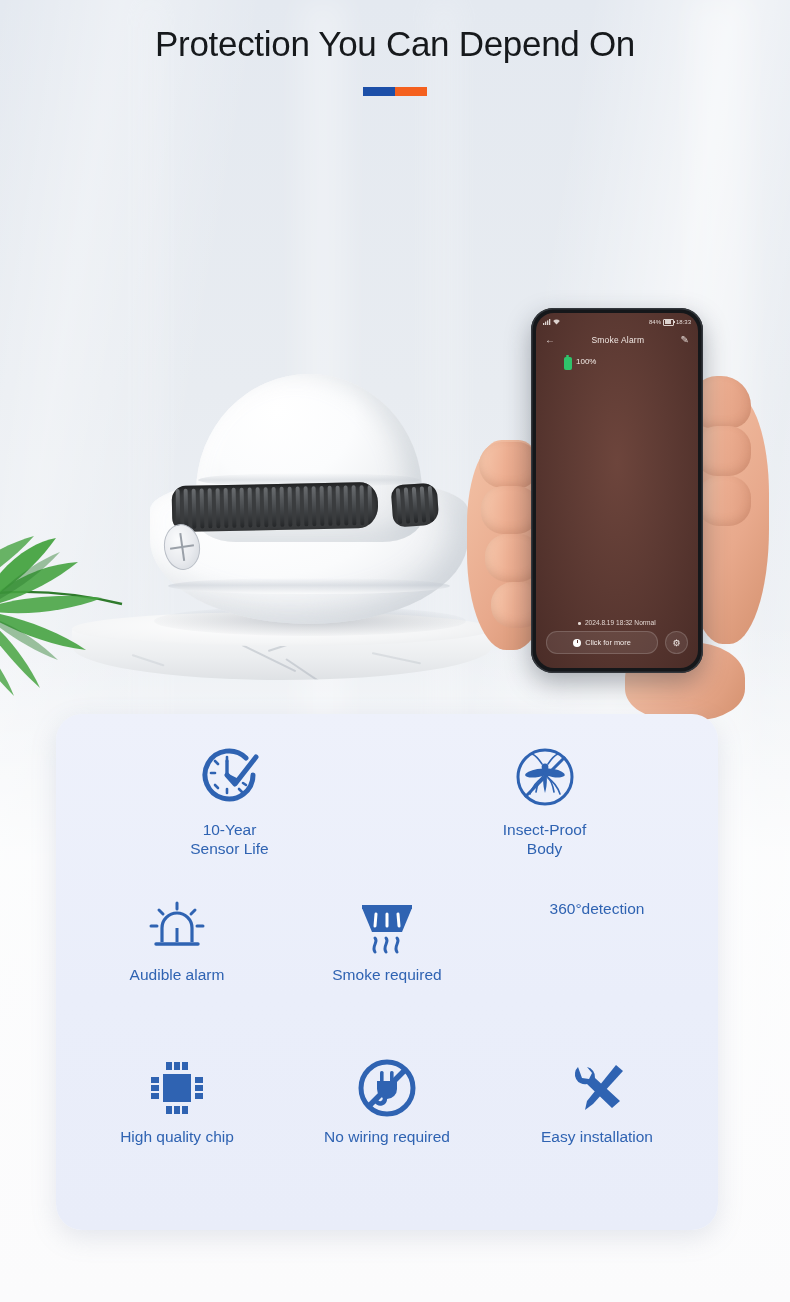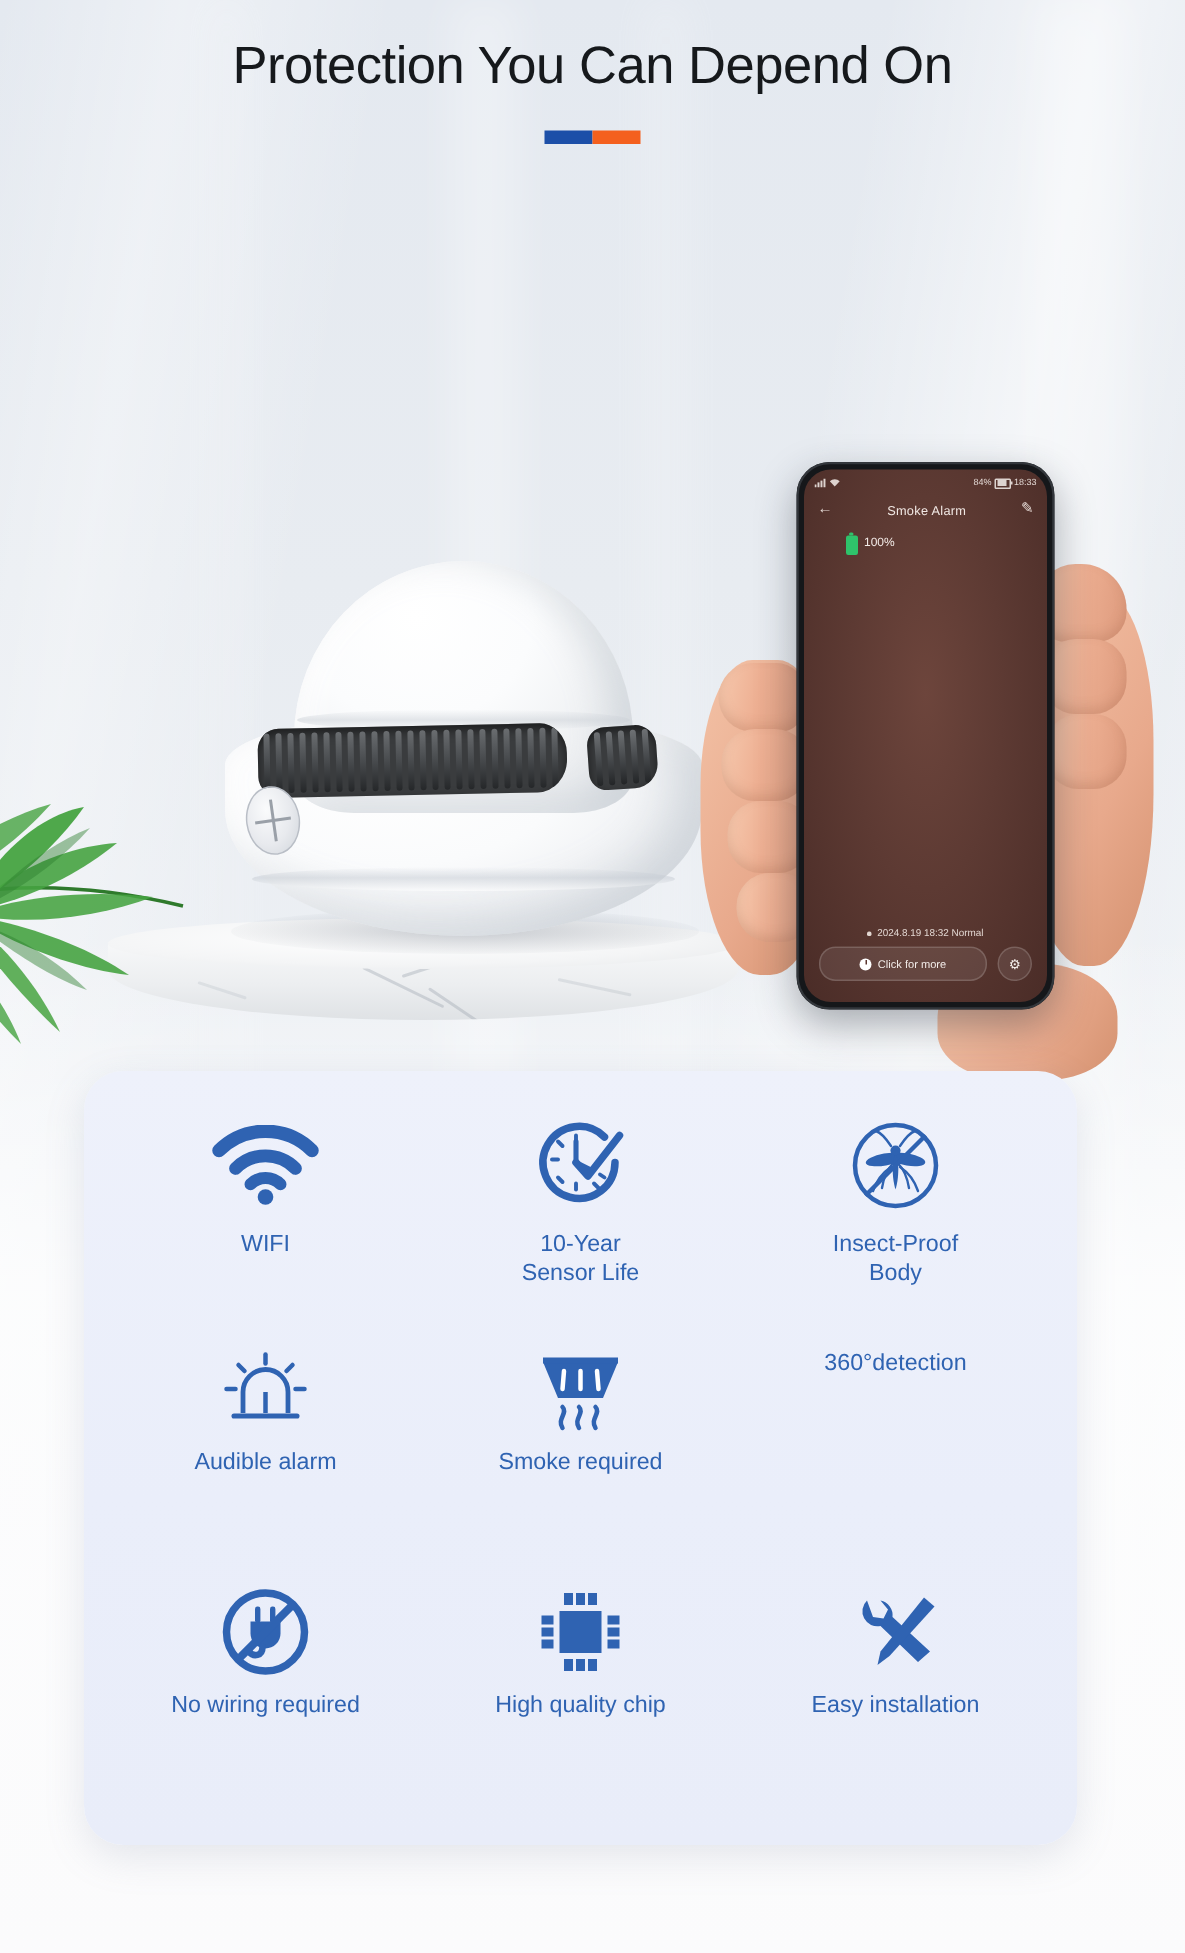--- a/index.html
+++ b/index.html
@@ -525,33 +525,20 @@
   <p id="subtitle">Protection You Can Depend On</p>
   <div id="divider">
     <span class="dl"></span>
     <span class="dr"></span>
   </div>
 </div>
 
 <div id="panel">
 
   <div class="frow r1">
-    <div class="fcell">
-      <div class="ficon">
-        <svg width="72" height="54" viewBox="0 0 72 54">
-          <g fill="none" stroke="#2f63b2" stroke-linecap="round">
-            <path d="M5 17 A44 44 0 0 1 67 17" stroke-width="9"></path>
-            <path d="M16 29 A28 28 0 0 1 56 29" stroke-width="8.5"></path>
-            <path d="M26 39.5 A14 14 0 0 1 46 39.5" stroke-width="8"></path>
-          </g>
-          <circle cx="36" cy="48" r="5.2" fill="#2f63b2"></circle>
-        </svg>
-      </div>
-      <div class="flabel">WIFI</div>
-    </div>
 
 
     <div class="fcell">
       <div class="ficon">
         <svg width="66" height="66" viewBox="0 0 66 66">
           <path d="M49 14 A24 24 0 1 0 56 31" fill="none" stroke="#2f63b2" stroke-width="5" stroke-linecap="round"></path>
           <g stroke="#2f63b2" stroke-width="2.6" stroke-linecap="round">
             <line x1="30" y1="13" x2="30" y2="17"></line>
             <line x1="14" y1="29" x2="18" y2="29"></line>
             <line x1="30" y1="45" x2="30" y2="49"></line>
@@ -633,36 +620,20 @@
       </div>
       <div class="flabel">Smoke required</div>
     </div>
 
     <div class="fcell">
       <div class="flabel">360°detection</div>
     </div>
   </div>
 
   <div class="frow r3">
-    <div class="fcell">
-      <div class="ficon">
-        <svg width="64" height="62" viewBox="0 0 64 62">
-          <circle cx="32" cy="31" r="26" fill="none" stroke="#2f63b2" stroke-width="5"></circle>
-          <g fill="#2f63b2">
-            <path d="M22 24 L42 24 L42 32 A10 10 0 0 1 22 32 Z"></path>
-            <rect x="25" y="14" width="3.6" height="11" rx="1.6"></rect>
-            <rect x="35" y="14" width="3.6" height="11" rx="1.6"></rect>
-            <path d="M30 41 C30 47, 24 48, 21 44" fill="none" stroke="#2f63b2" stroke-width="4.4" stroke-linecap="round"></path>
-          </g>
-          <line x1="13" y1="50" x2="51" y2="12" stroke="#2f63b2" stroke-width="5.4"></line>
-        </svg>
-      </div>
-      <div class="flabel">No wiring required</div>
-    </div>
-
     <div class="fcell">
       <div class="ficon">
         <svg width="62" height="62" viewBox="0 0 62 62">
           <rect x="17" y="17" width="28" height="28" fill="#2f63b2"></rect>
           <g fill="#2f63b2">
             <rect x="20" y="5" width="6" height="8"></rect>
               <rect x="28" y="5" width="6" height="8"></rect>
               <rect x="36" y="5" width="6" height="8"></rect>
             <rect x="20" y="49" width="6" height="8"></rect>
               <rect x="28" y="49" width="6" height="8"></rect>
@@ -672,20 +643,36 @@
               <rect x="5" y="36" width="8" height="6"></rect>
             <rect x="49" y="20" width="8" height="6"></rect>
               <rect x="49" y="28" width="8" height="6"></rect>
               <rect x="49" y="36" width="8" height="6"></rect>
           </g>
         </svg>
       </div>
       <div class="flabel">High quality chip</div>
     </div>
 
+    <div class="fcell">
+      <div class="ficon">
+        <svg width="64" height="62" viewBox="0 0 64 62">
+          <circle cx="32" cy="31" r="26" fill="none" stroke="#2f63b2" stroke-width="5"></circle>
+          <g fill="#2f63b2">
+            <path d="M22 24 L42 24 L42 32 A10 10 0 0 1 22 32 Z"></path>
+            <rect x="25" y="14" width="3.6" height="11" rx="1.6"></rect>
+            <rect x="35" y="14" width="3.6" height="11" rx="1.6"></rect>
+            <path d="M30 41 C30 47, 24 48, 21 44" fill="none" stroke="#2f63b2" stroke-width="4.4" stroke-linecap="round"></path>
+          </g>
+          <line x1="13" y1="50" x2="51" y2="12" stroke="#2f63b2" stroke-width="5.4"></line>
+        </svg>
+      </div>
+      <div class="flabel">No wiring required</div>
+    </div>
+
 
     <div class="fcell">
       <div class="ficon">
         <svg width="64" height="58" viewBox="0 0 64 58">
           <g fill="#2f63b2">
             <path d="M13 8 A10 10 0 0 0 22 25 L47 49 L55 42 L30 19 A10 10 0 0 0 22 8 L27 14 L24 20 L17 19 Z"></path>
             <path d="M51 6 L58 12 L28 45 L20 51 L22 42 Z"></path>
           </g>
         </svg>
       </div>

